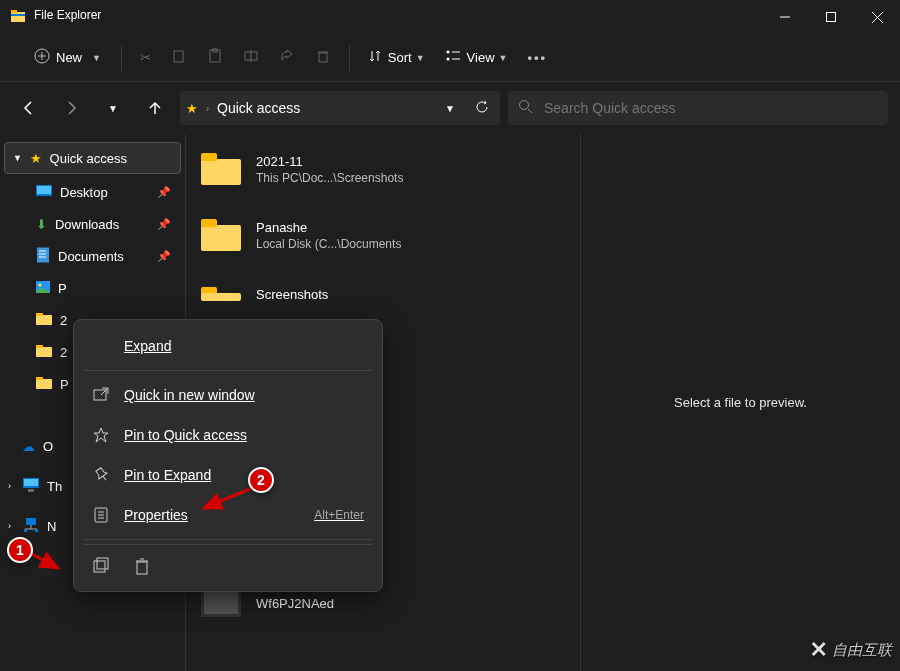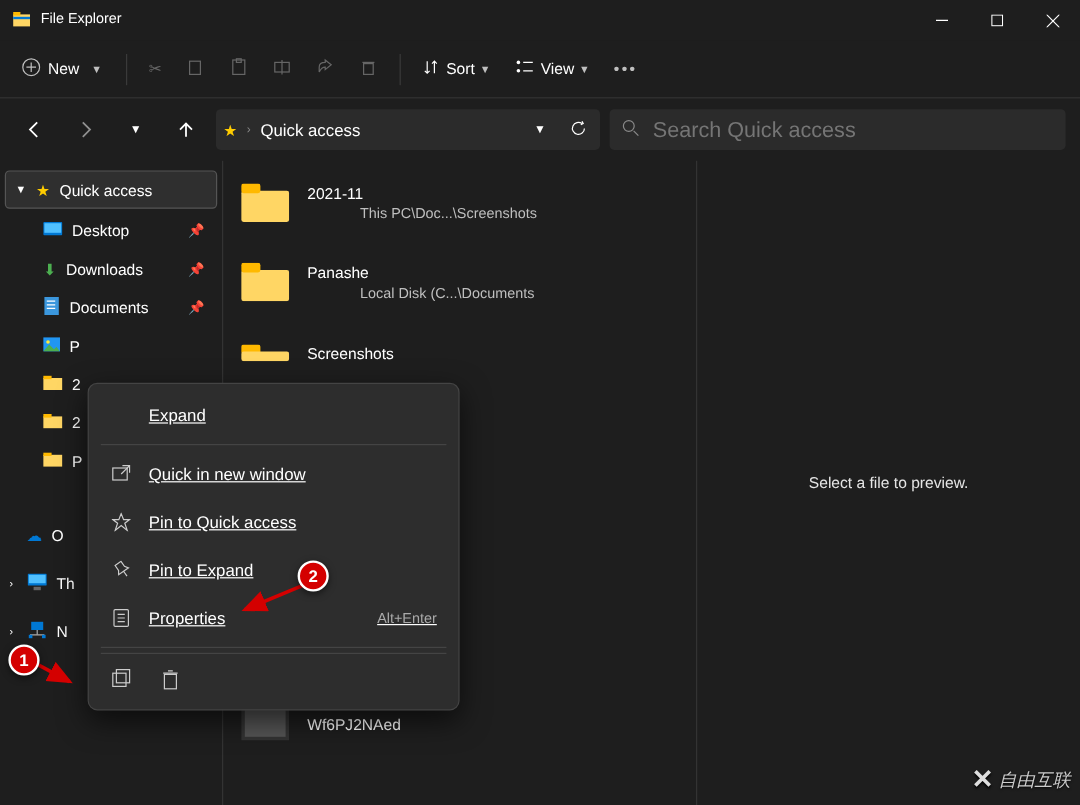--- a/index.html
+++ b/index.html
@@ -6,55 +6,55 @@
   body { width: 900px; height: 671px; background: #1e1e1e; color: #fff; overflow: hidden; position: relative; font-size: 13px; }
 
   
   .titlebar { height: 34px; display: flex; align-items: center; justify-content: space-between; padding-left: 10px; background: #1e1e1e; }
   .titlebar-left { display: flex; align-items: flex-start; gap: 8px; }
   .titlebar-title { font-size: 12px; color: #fff; }
   .titlebar-controls { display: flex; }
   .titlebar-btn { width: 46px; height: 34px; display:flex; align-items:center; justify-content:center; color:#fff; }
 
   
-  .toolbar { height: 48px; display:flex; align-items:center; gap: 4px; padding: 0 8px; border-bottom: 1px solid #333; }
+  .toolbar { height: 48px; display:flex; align-items:center; gap: 4px; padding: 0 24px; border-bottom: 1px solid #333; }
   .tool-btn { height: 36px; display:flex; align-items:center; justify-content:center; color:#bfbfbf; padding:0 8px; border-radius:4px; }
   .tool-btn.disabled { opacity:0.45; }
   .tool-sep { width:1px; height:26px; background:#3a3a3a; margin: 0 6px; }
   .tool-new { display:flex; align-items:center; gap:6px; padding:0 10px; height:36px; }
   .tool-label { color:#fff; font-size:13px; }
   .chev { font-size:9px; color:#bfbfbf; margin-left:4px; }
 
   
   .navrow { height: 52px; display:flex; align-items:center; gap:8px; padding:0 12px; }
   .navbtn { width:34px; height:34px; display:flex; align-items:center; justify-content:center; color:#fff; border-radius:4px; }
   .navbtn.disabled { opacity:0.5; }
   .address { flex:0 0 320px; height:34px; background:#2b2b2b; border-radius:4px; display:flex; align-items:center; padding:0 6px; gap:8px; }
   .address .star { color:#ffcc00; }
   .address .loc { color:#fff; font-size:14px; flex:1; }
   .address .ddl, .address .refresh { color:#fff; width:24px; text-align:center; }
   .searchbox { flex:1; height:34px; background:#2b2b2b; border-radius:4px; display:flex; align-items:center; padding:0 10px; gap:10px; color:#8a8a8a; }
-  .searchbox input { background:transparent; border:none; color:#c4b5fd; font-size:18px; width:100%; outline:none; }
+  .searchbox input { background:transparent; border:none; color:#c4b5fd; font-size:14px; width:100%; outline:none; }
 
   
   .body { display:flex; height: calc(671px - 34px - 48px - 52px); }
   .sidebar { width:185px; background:#1e1e1e; padding-top:6px; }
   .side-item { display:flex; align-items:center; height:32px; padding:0 8px; gap:8px; font-size:13px; color:#fff; position:relative; }
   .side-item.hdr { border:1px solid #555; background:#2f2f2f; border-radius:4px; margin:2px 4px; }
   .side-item .pin { position:absolute; right:14px; color:#888; font-size:11px; }
   .side-indent { padding-left:36px; }
   .side-indent2 { padding-left:22px; }
 
   .main { flex:1; display:flex; }
   .listing { flex:1; padding:12px 6px; border-left:1px solid #333; position:relative; }
   .file-item { display:flex; align-items:center; gap:14px; padding:6px 8px; }
   .folder-ic { width:42px; height:34px; display:flex; align-items:center; justify-content:center; }
   .folder-svg { width:40px; height:32px; }
   .file-text .fname { color:#fff; font-size:13px; }
-  .file-text .fpath { color:#bfbfbf; font-size:12px; margin-top:2px;margin-left:44px; }
+  .file-text .fpath { color:#bfbfbf; font-size:12px; margin-top:2px; }
 
   .preview { width:320px; border-left:1px solid #333; display:flex; align-items:center; justify-content:center; color:#e5e5e5; font-size:13px; }
 
   
   .ctxmenu { position:absolute; left:73px; top:319px; width:310px; background:#2d2d2d; border:1px solid #444; border-radius:8px; padding:6px 4px; box-shadow:0 8px 24px rgba(0,0,0,.6); z-index:50;text-decoration:underline; }
   .ctx-item { display:flex; align-items:center; height:40px; padding:0 14px; gap:14px; color:#fff; font-size:14px; border-radius:4px; }
   .ctx-item .spacer { flex:1; }
   .ctx-shortcut { color:#aaa; font-size:12px; }
   .ctx-sep { height:1px; background:#444; margin:4px 6px; }
   .ctx-icon { width:18px; display:flex; justify-content:center; color:#ccc; }

